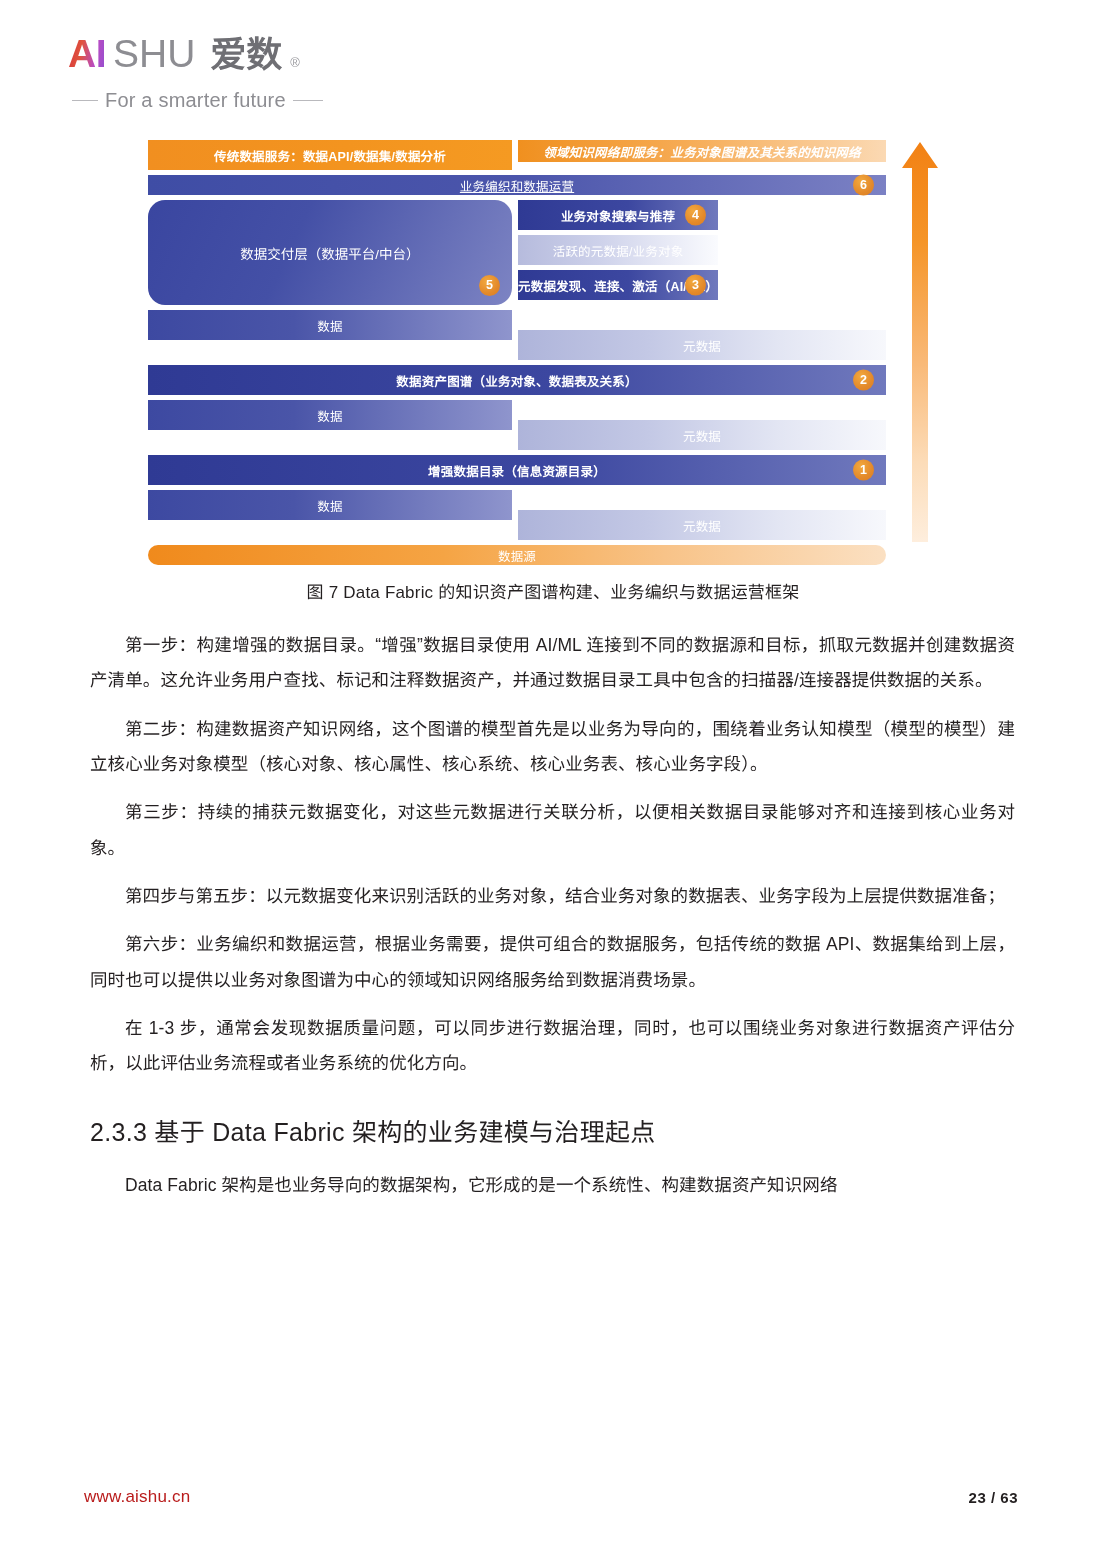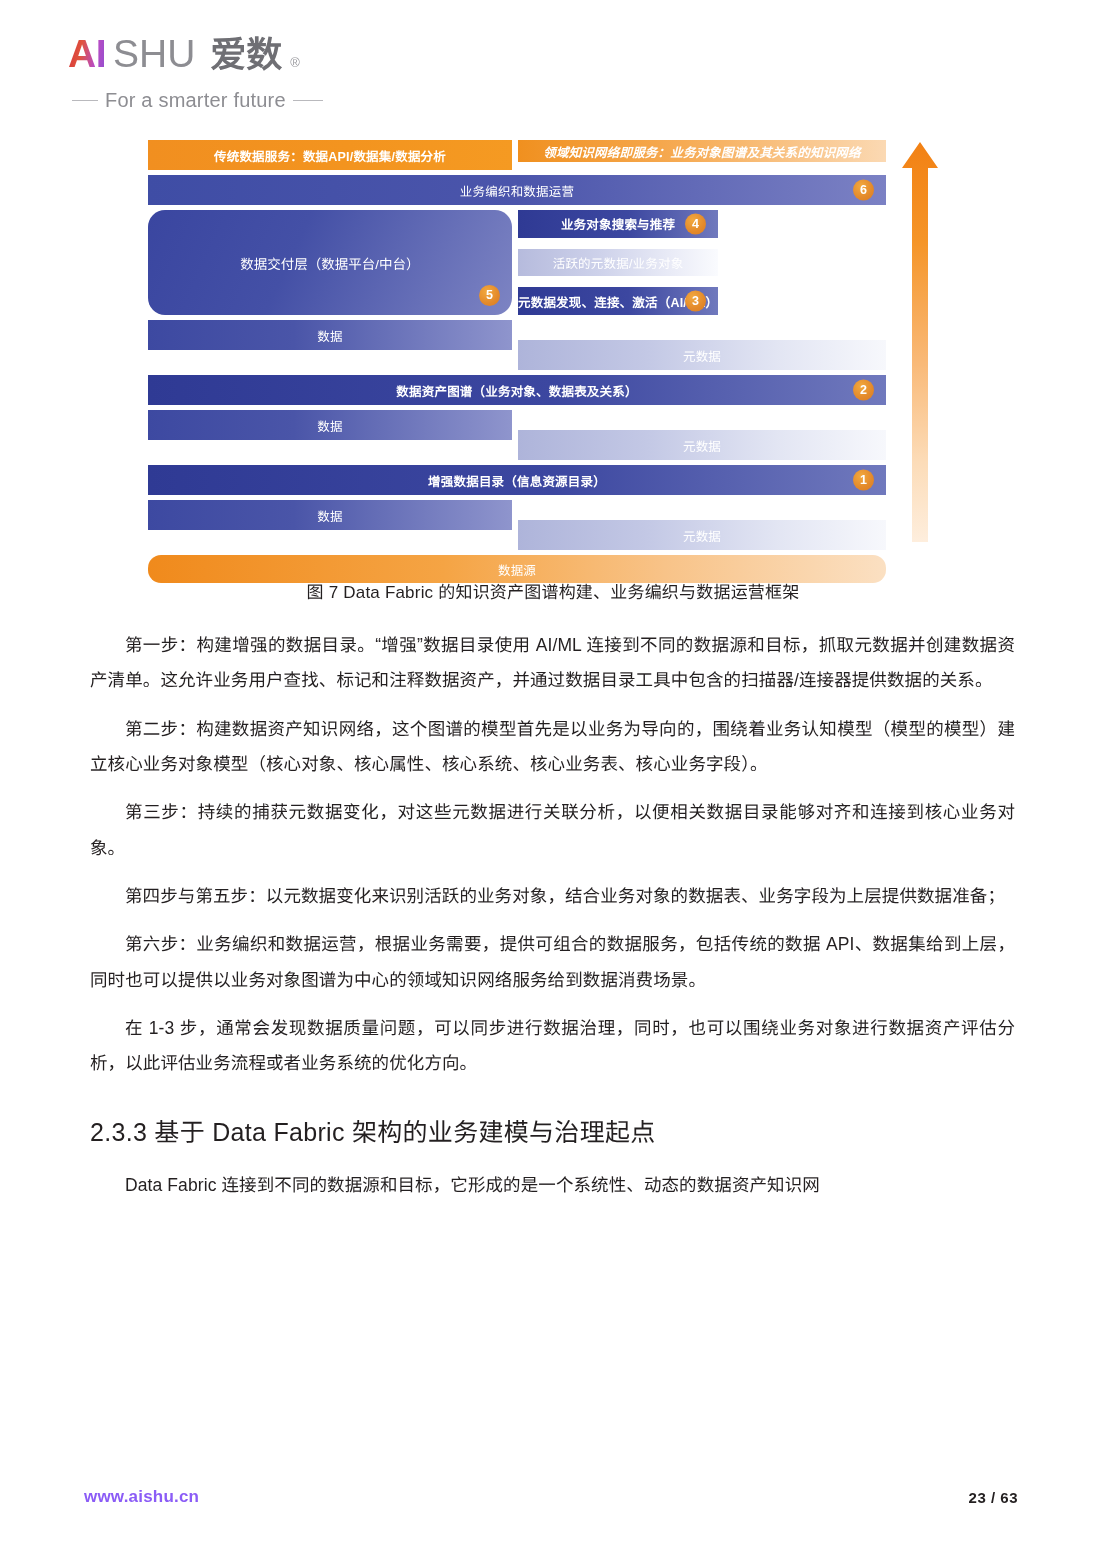--- a/index.html
+++ b/index.html
@@ -186,21 +186,21 @@
     align-items: center;
     justify-content: center;
     color: #fff;
     box-sizing: border-box;
     border-radius: 17px;
   }
   .right-stack {
     margin-left: 370px;
     display: flex;
     flex-direction: column;
-    gap: 11px;
+    gap: 5px;
   }
   .right-stack .cell { height: 30px; }
 
   
   .arrow {
     position: absolute;
     left: 752px;
     top: 0px;
     width: 40px;
     height: 404px;
@@ -249,21 +249,21 @@
     position: absolute;
     left: 84px;
     right: 84px;
     bottom: 52px;
     display: flex;
     align-items: center;
     justify-content: space-between;
     font-size: 17px;
     color: #231f20;
   }
-  .footer .site { color: #8b5cf6; letter-spacing: 0.2px; font-weight: bold; }
+  .footer .site { color: #b91c1c; letter-spacing: 0.2px; }
   .footer .pageno { font-weight: 700; font-size: 15px; letter-spacing: 0.5px; }
 </style>
 </head>
 <body>
 
 <div class="page-header">
   <div class="logo-row">
     <span class="logo-ai">AI</span>
     <span class="logo-shu-en">SHU</span>
     <span class="logo-cn">爱数</span>
@@ -282,21 +282,21 @@
     <div class="row">
       <div class="cell col-left orange-solid" style="height:30px;">
         <span>传统数据服务：数据API/数据集/数据分析</span>
       </div>
       <div class="cell col-right orange-fade" style="height:22px;font-style:italic;">
         <span>领域知识网络即服务：业务对象图谱及其关系的知识网络</span>
       </div>
     </div>
 
     <div class="row">
-      <div class="cell full blue-solid" style="height:30px;">
+      <div class="cell full blue-solid" style="height:20px;text-decoration:underline;">
         <span>业务编织和数据运营</span>
         <span class="badge">6</span>
       </div>
     </div>
 
     <div class="row span-wrap" style="height:105px;">
       <div class="deliver-block blue-deliver">
         <span>数据交付层（数据平台/中台）</span>
         <span class="badge" style="bottom:9px; top:auto; transform:none;">5</span>
       </div>
@@ -350,21 +350,21 @@
     <div class="row">
       <div class="cell col-left blue-grad-lr" style="height:30px;">
         <span>数据</span>
       </div>
       <div class="cell col-right light-grad" style="height:30px;">
         <span>元数据</span>
       </div>
     </div>
 
     <div class="row" style="margin-bottom:0;">
-      <div class="cell full orange-source" style="height:28px;border-radius:13px;">
+      <div class="cell full orange-source" style="height:20px;border-radius:13px;">
         <span>数据源</span>
       </div>
     </div>
 
     <div class="arrow">
       <svg width="40" height="404" viewBox="0 0 40 404" xmlns="http://www.w3.org/2000/svg">
         <defs>
           <linearGradient id="arrowGrad" x1="0" y1="0" x2="0" y2="1">
             <stop offset="0%" stop-color="#f28114"></stop>
             <stop offset="25%" stop-color="#f59528"></stop>
@@ -384,21 +384,21 @@
 <div class="body-copy">
   <p class="para">第一步：构建增强的数据目录。“增强”数据目录使用 AI/ML 连接到不同的数据源和目标，抓取元数据并创建数据资产清单。这允许业务用户查找、标记和注释数据资产，并通过数据目录工具中包含的扫描器/连接器提供数据的关系。</p>
   <p class="para">第二步：构建数据资产知识网络，这个图谱的模型首先是以业务为导向的，围绕着业务认知模型（模型的模型）建立核心业务对象模型（核心对象、核心属性、核心系统、核心业务表、核心业务字段）。</p>
   <p class="para">第三步：持续的捕获元数据变化，对这些元数据进行关联分析，以便相关数据目录能够对齐和连接到核心业务对象。</p>
   <p class="para">第四步与第五步：以元数据变化来识别活跃的业务对象，结合业务对象的数据表、业务字段为上层提供数据准备；</p>
   <p class="para">第六步：业务编织和数据运营，根据业务需要，提供可组合的数据服务，包括传统的数据 API、数据集给到上层，同时也可以提供以业务对象图谱为中心的领域知识网络服务给到数据消费场景。</p>
   <p class="para">在 1-3 步，通常会发现数据质量问题，可以同步进行数据治理，同时，也可以围绕业务对象进行数据资产评估分析，以此评估业务流程或者业务系统的优化方向。</p>
 
   <h2 class="section-heading">2.3.3 基于 Data Fabric 架构的业务建模与治理起点</h2>
 
-  <p class="para">Data Fabric 连接到不同的数据源和目标，它形成的是一个系统性、动态的数据资产知识网</p>
+  <p class="para">Data Fabric 架构是也业务导向的数据架构，它形成的是一个系统性、构建数据资产知识网络</p>
 </div>
 
 <div class="footer">
   <span class="site">www.aishu.cn</span>
   <span class="pageno">
     <span>23</span>
     <span>/</span>
     <span>63</span>
   </span>
 </div>

